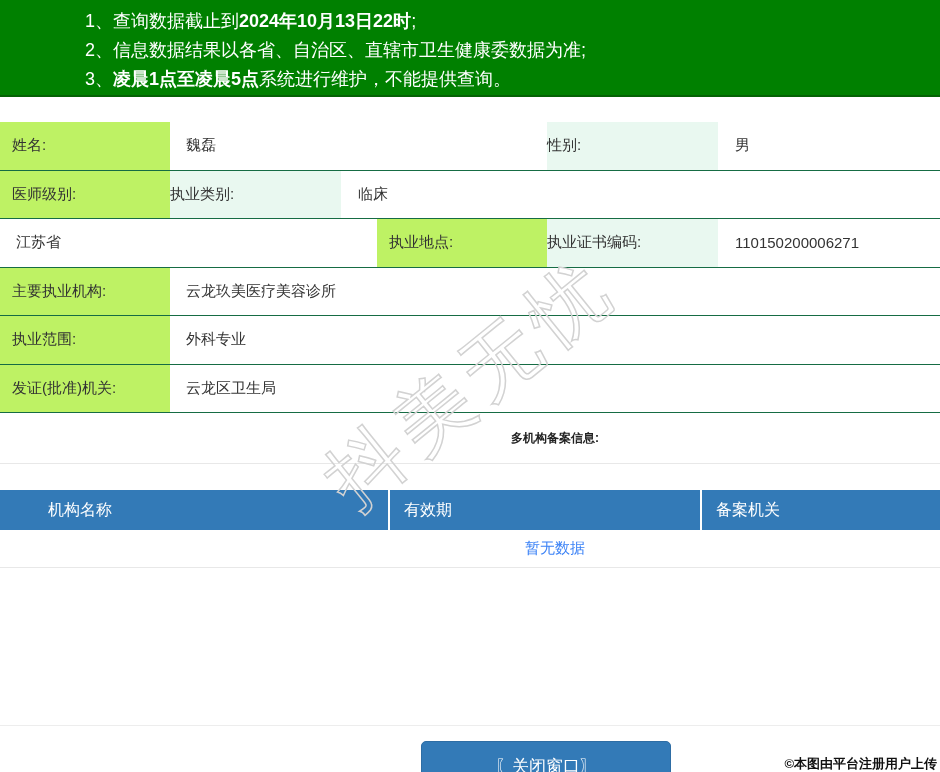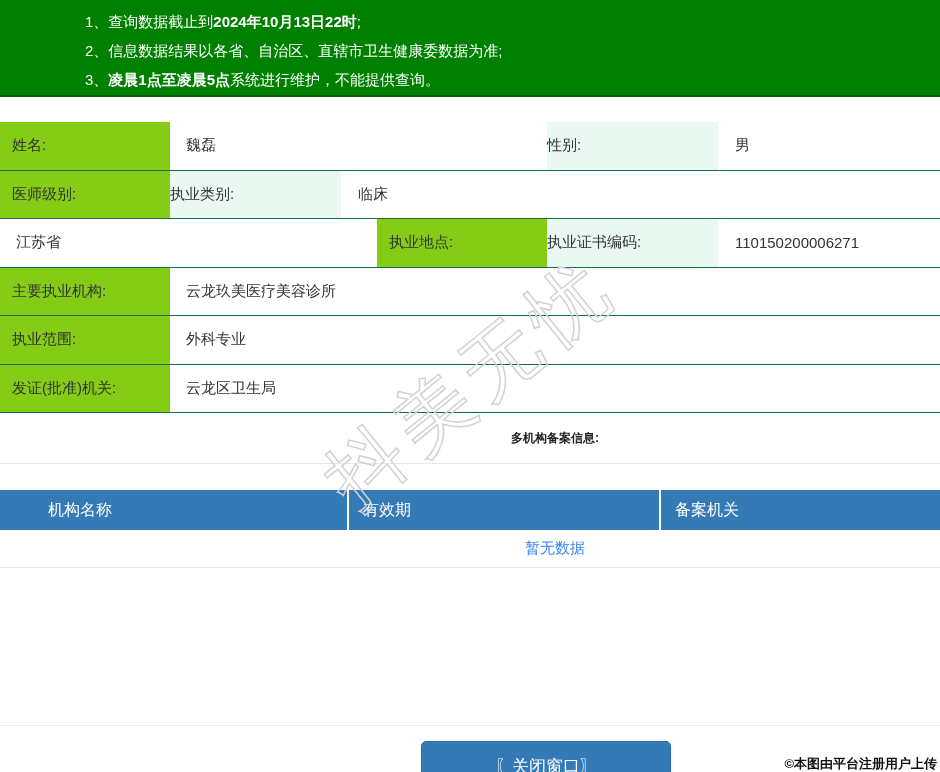--- a/index.html
+++ b/index.html
@@ -11,56 +11,56 @@
     color: #333;
   }
 
   
   .banner {
     height: 97px; box-sizing: border-box;
     background: #008000;
     border-bottom: 2px solid #046204;
     color: #fff;
     padding: 7px 0 0 85px;
-    font-size: 15px;
+    font-size: 18px;
   }
   .banner .line { line-height: 29px; white-space: nowrap; }
   .banner b { font-weight: bold; }
 
   
   .details { margin-top: 25px; }
   .d-row {
     display: flex; height: 47.5px;
     border-bottom: 1px solid #166c44;
     font-size: 15px; color: #333;
     align-items: stretch;
   }
   .cell { display: flex; align-items: center; box-sizing: border-box; }
-  .lbl  { width: 170px; background: #84cc16; padding-left: 12px; }
+  .lbl  { width: 170px; background: #bef264; padding-left: 12px; }
   .lbl2 { width: 171px; background: #e9f8f0; }
   .val1 { width: 377px; padding-left: 16px; }
   .val2 { flex: 1; padding-left: 17px; }
   .valwide { flex: 1; padding-left: 16px; }
 
   
   .sec-heading-wrap {
     height: 51px; box-sizing: border-box;
     border-bottom: 1px solid #e8e8e8;
     display: flex; align-items: center;
   }
   .sec-heading {
     margin-left: 170px; width: 770px; text-align: center;
     font-size: 12px; font-weight: bold; color: #222;
   }
   .ftable-header {
     display: flex; height: 40px; margin-top: 26px;
     background: #337ab7; color: #fff; font-size: 16px;
   }
   .fcol { display: flex; align-items: center; padding-left: 14px; box-sizing: border-box; }
-  .fcol1 { width: 347px; padding-left: 48px; }
+  .fcol1 { width: 388px; padding-left: 48px; }
   .fcol2 { width: 312px; border-left: 2px solid #fff; }
   .fcol3 { flex: 1; border-left: 2px solid #fff; }
   .no-data-row {
     height: 37px; border-bottom: 1px solid #e8e8e8;
     display: flex; align-items: center;
   }
   .no-data-text {
     margin-left: 170px; width: 770px; text-align: center;
     color: #3b82f6; font-size: 15px;
   }

